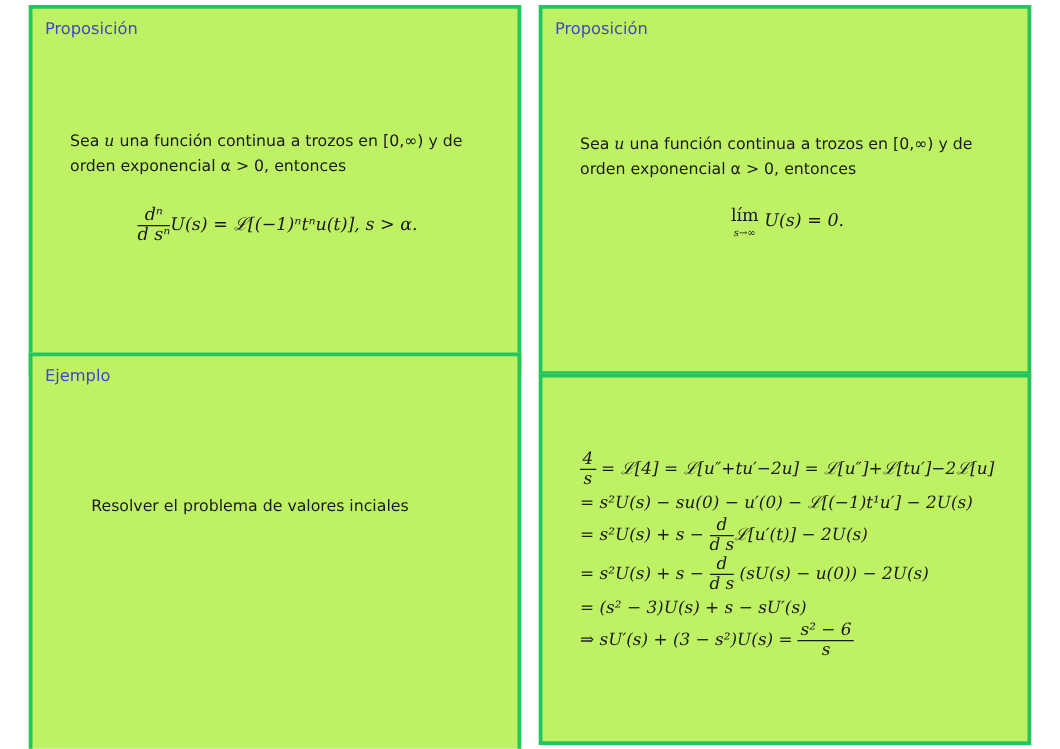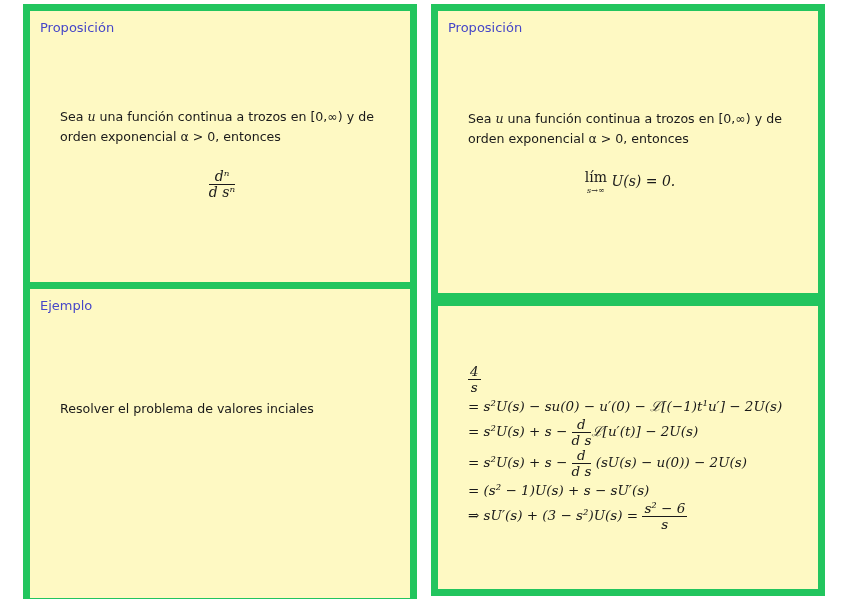--- a/index.html
+++ b/index.html
@@ -1,18 +1,18 @@
 <!DOCTYPE html>
 <html><head>
 <meta charset="utf-8">
 <style>
   html, body { margin:0; padding:0; background:#ffffff; }
   body { width:848px; height:599px; position:relative; overflow:hidden;
          font-family:"DejaVu Sans", sans-serif; color:#1a1a1a; }
-  .slide { position:absolute; box-sizing:border-box; border:7px solid #22c55e; background:#fef9c3; }
+  .slide { position:absolute; box-sizing:border-box; border:3px solid #22c55e; background:#bef264; }
   #s1 { left:23px; top:4px; width:394px; height:296px; }
   #s2 { left:431px; top:4px; width:394px; height:296px; }
   #s3 { left:23px; top:282px; width:394px; height:323px; }
   #s4 { left:431px; top:299px; width:394px; height:297px; }
   .title { position:absolute; left:10px; top:9px; font-size:13px; color:#4646c8; }
   .body { position:absolute; left:30px; right:26px; font-size:12.6px; line-height:20px; }
   .m { font-family:"DejaVu Serif", serif; font-style:italic; }
   .r { font-family:"DejaVu Serif", serif; }
   .eq { text-align:center; font-size:14px; margin-top:22px; }
   .frac { display:inline-block; vertical-align:middle; text-align:center; line-height:15px; }
@@ -25,54 +25,54 @@
 </style>
 </head>
 <body>
 
 <div class="slide" id="s1">
   <div class="title">Proposición</div>
   <div class="body" style="top:96px;">
     <div><span>Sea </span><span class="m">u</span><span> una función continua a trozos en [0,∞) y de</span></div>
     <div>orden exponencial α &gt; 0, entonces</div>
     <div class="eq m">
-      <span class="frac"><span class="n">dⁿ</span><span class="d">d sⁿ</span></span>
+      <span class="frac"><span class="n">dⁿ</span><span class="d">d sⁿ</span></span><span>U(s) = ℒ[(−1)ⁿtⁿu(t)],    s &gt; α.</span>
     </div>
   </div>
 </div>
 
 <div class="slide" id="s2">
   <div class="title">Proposición</div>
   <div class="body" style="top:98px;">
     <div><span>Sea </span><span class="m">u</span><span> una función continua a trozos en [0,∞) y de</span></div>
     <div>orden exponencial α &gt; 0, entonces</div>
     <div class="eq">
       <span class="lim r"><span>lím</span><span class="sub m">s→∞</span></span>
       <span class="m">U(s) = 0.</span>
     </div>
   </div>
 </div>
 
 <div class="slide" id="s3">
   <div class="title">Ejemplo</div>
-  <div class="body" style="top:110px;">
+  <div class="body" style="top:110px;margin-left:17px;">
     <div>Resolver el problema de valores inciales</div>
   </div>
 </div>
 
 <div class="slide" id="s4">
   <div class="deriv m">
     <div class="row">
-      <span class="frac"><span class="n">4</span><span class="d">s</span></span>
+      <span class="frac"><span class="n">4</span><span class="d">s</span></span><span> = ℒ[4] = ℒ[u″+tu′−2u] = ℒ[u″]+ℒ[tu′]−2ℒ[u]</span>
     </div>
     <div class="row">= s²U(s) − su(0) − u′(0) − ℒ[(−1)t¹u′] − 2U(s)</div>
     <div class="row">
       <span>= s²U(s) + s − </span><span class="frac"><span class="n">d</span><span class="d">d s</span></span><span>ℒ[u′(t)] − 2U(s)</span>
     </div>
     <div class="row">
       <span>= s²U(s) + s − </span><span class="frac"><span class="n">d</span><span class="d">d s</span></span><span> (sU(s) − u(0)) − 2U(s)</span>
     </div>
-    <div class="row">= (s² − 1)U(s) + s − sU′(s)</div>
+    <div class="row">= (s² − 3)U(s) + s − sU′(s)</div>
     <div class="row">
       <span>⇒ sU′(s) + (3 − s²)U(s) = </span><span class="frac"><span class="n">s² − 6</span><span class="d">s</span></span>
     </div>
   </div>
 </div>
 
 </body></html>

